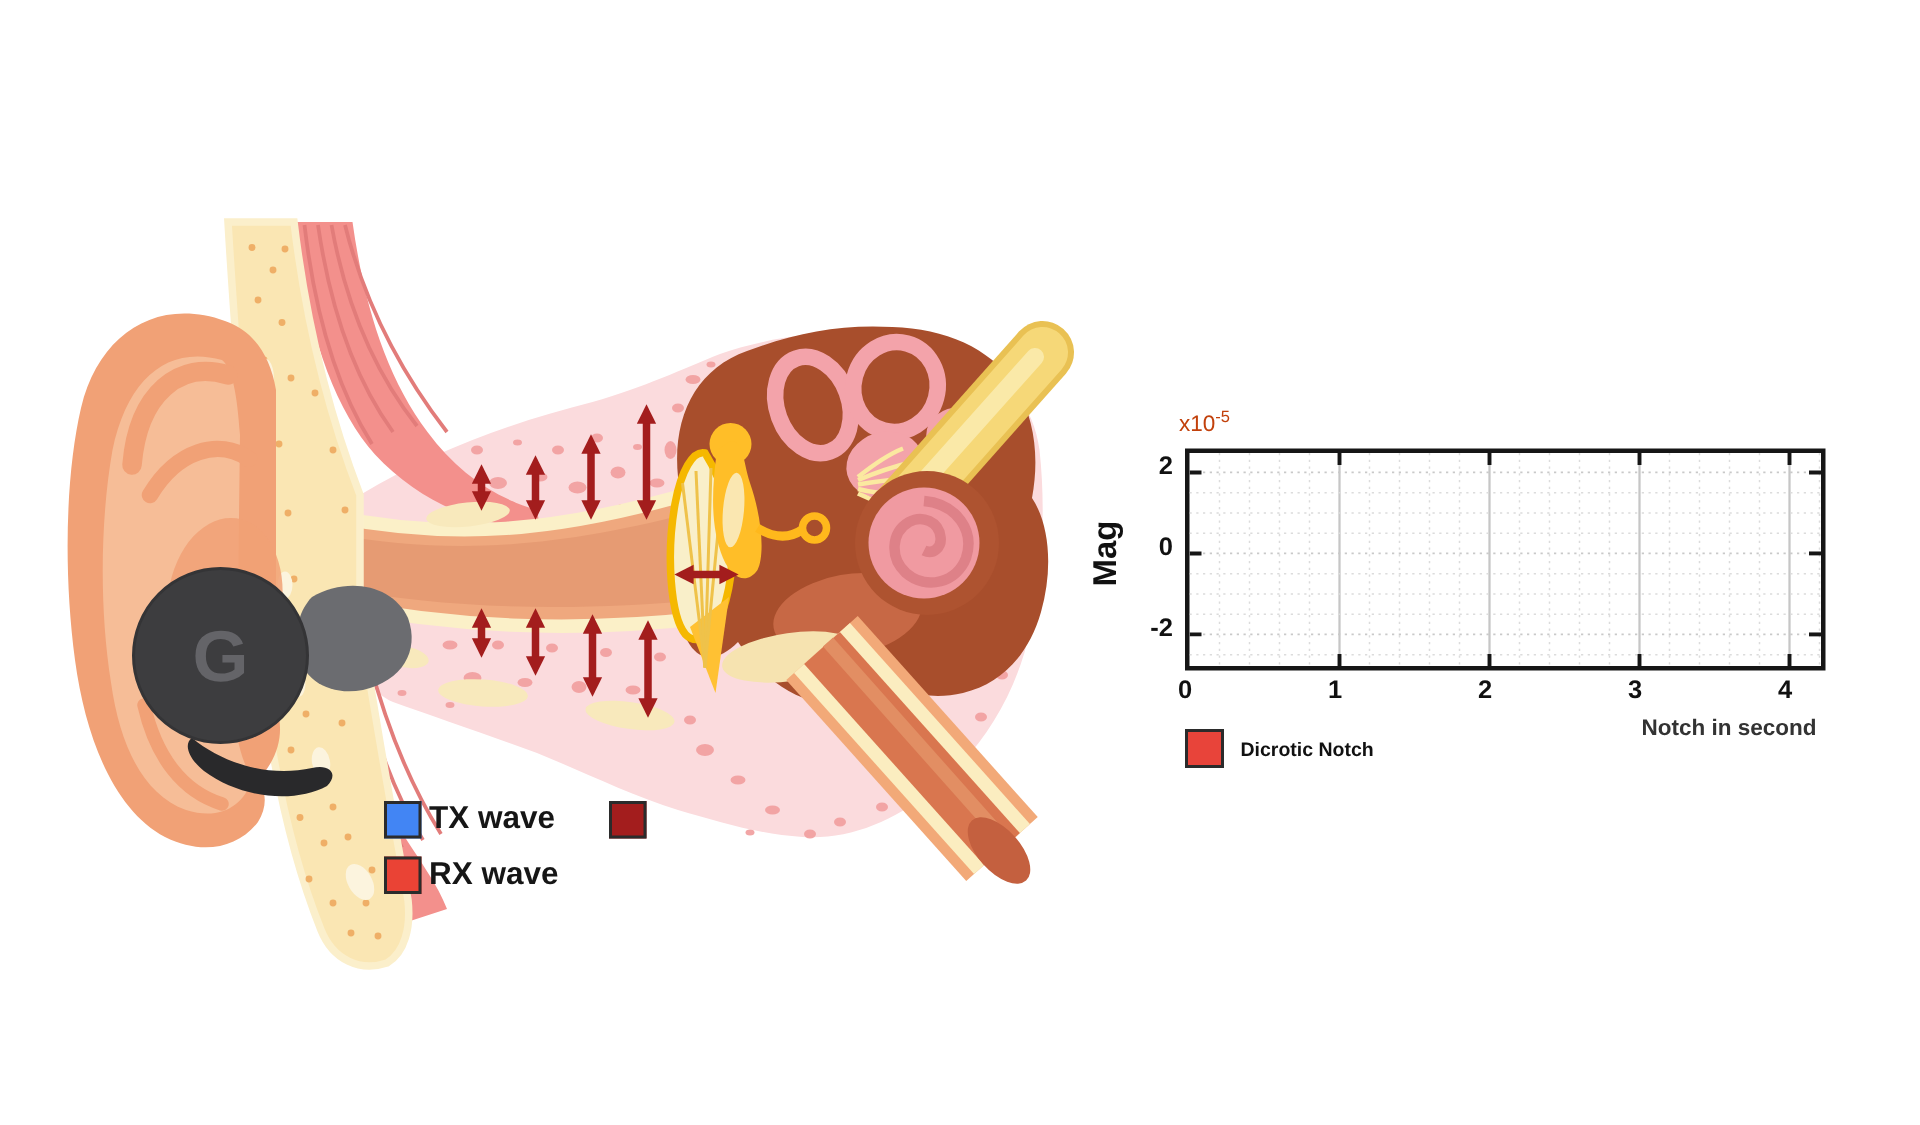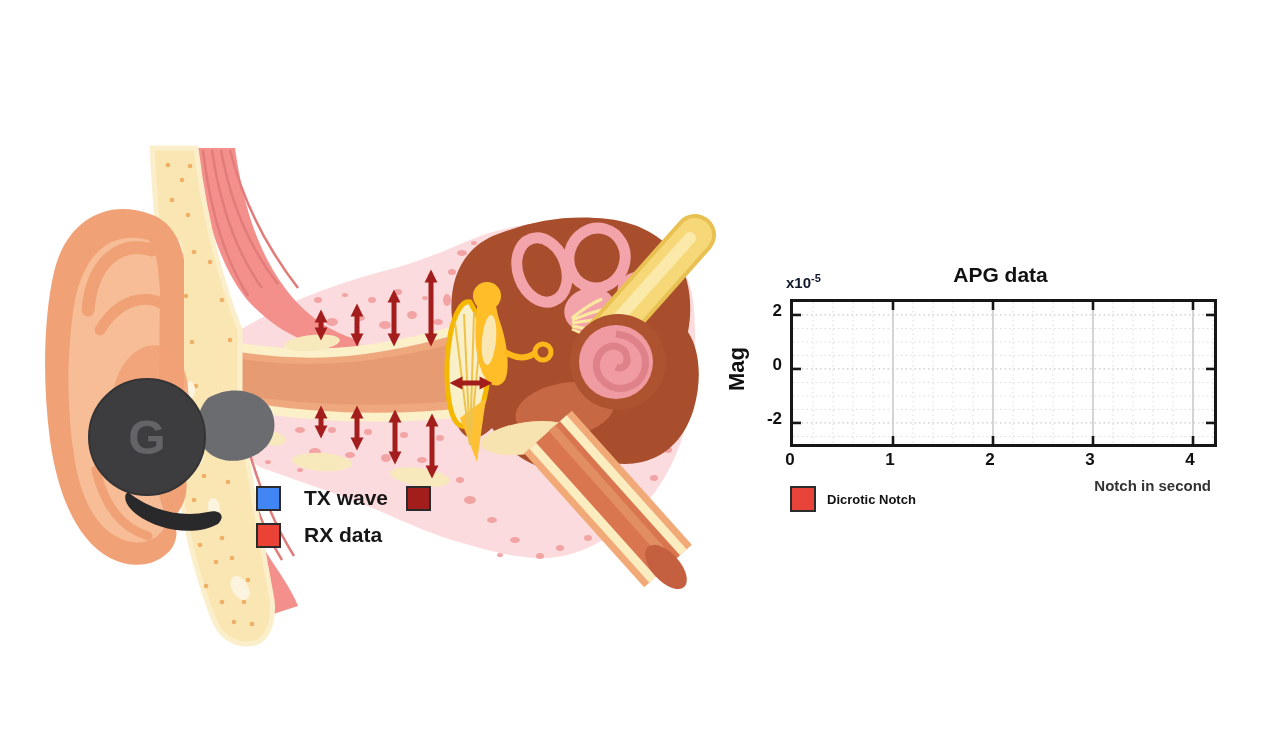--- a/index.html
+++ b/index.html
@@ -4,32 +4,32 @@
 <style>
   html,body{margin:0;padding:0;background:#ffffff;}
   .screen{position:relative;width:1280px;height:750px;background:#ffffff;overflow:hidden;
           font-family:"Liberation Sans",sans-serif;color:#1b1b1b;}
   svg text{font-family:"Liberation Sans",sans-serif;}
 
   
   .ear-svg{position:absolute;left:0;top:0;}
 
   .dlegend{position:absolute;left:256px;top:484px;width:380px;}
-  .dlegend .row{position:absolute;display:flex;align-items:flex-start;gap:23px;}
+  .dlegend .row{position:absolute;display:flex;align-items:flex-start;gap:5px;margin-top:48px;}
   .swatch{width:25px;height:25px;border:2px solid #2b2b2b;box-sizing:border-box;flex:0 0 auto;}
   .sw-tx{background:#4285F4;}
   .sw-rx{background:#EA4335;}
   .sw-bv{background:#A31D1D;}
   .dlegend .lab{font-size:21px;font-weight:600;line-height:24px;color:#161616;}
 
   
   .chart{position:absolute;left:720px;top:0;width:560px;height:750px;}
   .chart .title{position:absolute;left:70px;top:263px;width:421px;text-align:center;
                 font-size:21px;font-weight:700;color:#111;}
-  .chart .offset{position:absolute;left:66px;top:272px;font-size:15px;font-weight:700;color:#0f172a;}
+  .chart .offset{position:absolute;left:66px;top:272px;font-size:15px;font-weight:400;color:#c2410c;}
   .chart .offset sup{font-size:11px;}
   .chart .ylab{position:absolute;left:-23px;top:356px;width:80px;text-align:center;
                transform:rotate(-90deg);font-size:22px;font-weight:700;color:#111;}
   .plot{position:absolute;left:70px;top:299px;width:421px;height:142px;
         border:3px solid #161616;background:#fff;box-sizing:content-box;}
   .plot svg{display:block;}
   .minor{stroke:#dcdcdc;stroke-width:1;stroke-dasharray:1.5 3;}
   .hmajor{stroke:#c9c9c9;stroke-width:1.2;stroke-dasharray:1.5 3;}
   .major{stroke:#c6c6c6;stroke-width:1.5;}
   .tick{stroke:#161616;stroke-width:2.6;}
@@ -292,29 +292,28 @@
     </g>
   </svg>
 
   <div class="dlegend">
     <div class="row" style="left:0;top:2px">
       <span class="swatch sw-tx"></span>
       <span class="lab">TX wave</span>
     </div>
     <div class="row" style="left:0;top:39px">
       <span class="swatch sw-rx"></span>
-      <span class="lab">RX data</span>
+      <span class="lab">RX wave</span>
     </div>
     <div class="row" style="left:150px;top:2px">
       <span class="swatch sw-bv"></span>
     </div>
   </div>
 
   <div class="chart">
-    <div class="title">APG data</div>
     <div class="offset">
       <span>x10</span><sup>-5</sup>
     </div>
     <div class="ylab">Mag</div>
 
     <div class="plot">
       <svg id="grid-svg" width="421" height="142" viewBox="0 0 421 142">
           <line x1="20.000000000000004" y1="0" x2="20.000000000000004" y2="142" class="minor"></line>
           <line x1="40.00000000000001" y1="0" x2="40.00000000000001" y2="142" class="minor"></line>
           <line x1="60" y1="0" x2="60" y2="142" class="minor"></line>

